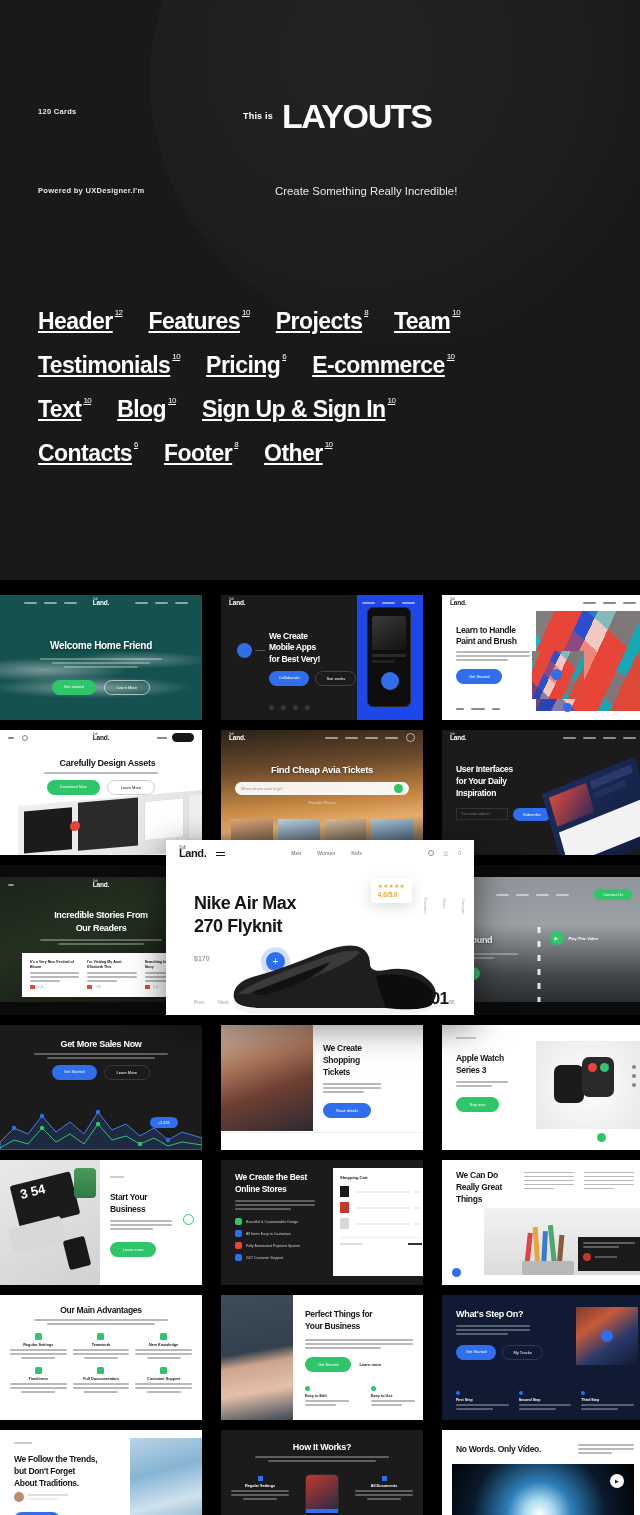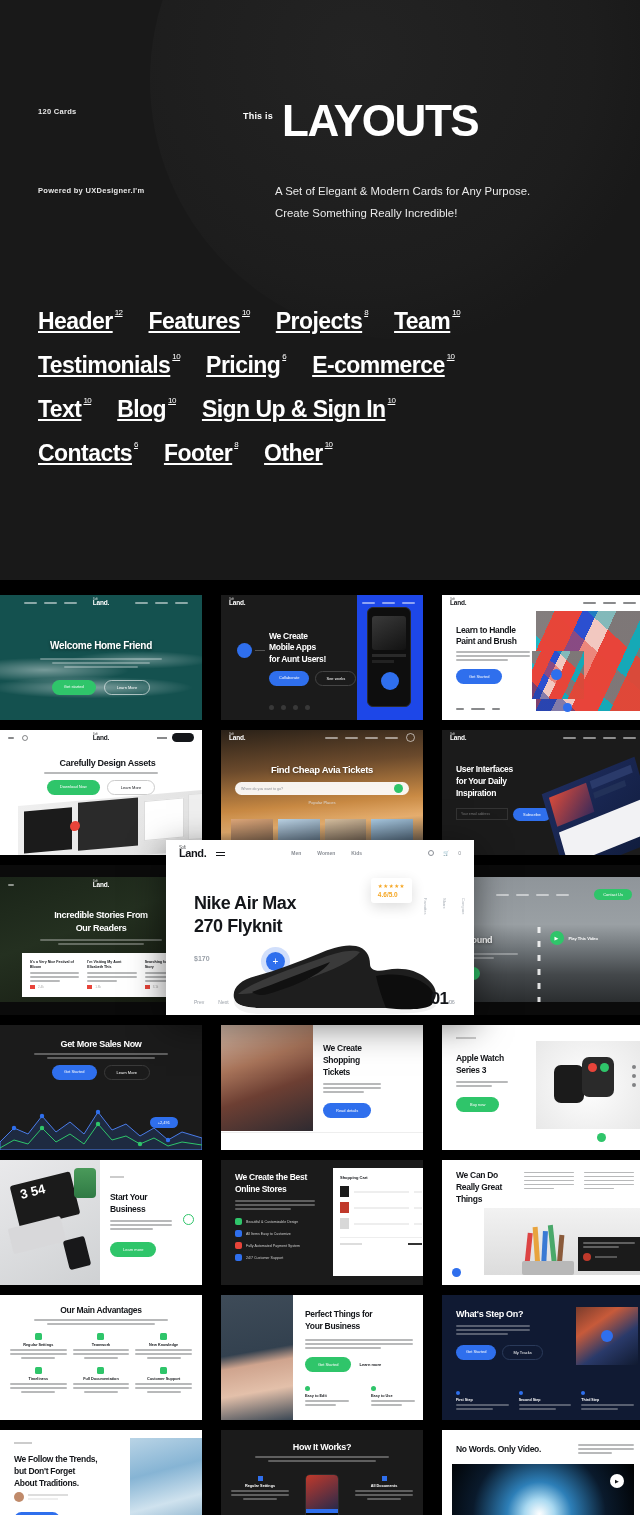--- a/index.html
+++ b/index.html
@@ -16,21 +16,21 @@
     position: absolute; left: 150px; top: -180px;
     width: 520px; height: 520px; border-radius: 50%;
     background: radial-gradient(circle at 40% 45%, #232323 0%, #1d1d1d 55%, #191919 72%);
   }
 
   .meta-cards { position: absolute; left: 38px; top: 107px; font-size: 7.5px; font-weight: 700; letter-spacing: .3px; color: #e8e8e8; }
   .meta-powered { position: absolute; left: 38px; top: 186px; font-size: 7.5px; font-weight: 700; letter-spacing: .3px; color: #e8e8e8; }
 
   .title-row { position: absolute; left: 243px; top: 100px; display: flex; align-items: flex-start; }
   .this-is { font-size: 9px; font-weight: 700; letter-spacing: .2px; margin-top: 11px; margin-right: 9px; color: #fff; }
-  .big-title { font-size: 44px; font-weight: 700; letter-spacing: -1.4px; line-height: .95; color: #fff; }
+  .big-title { font-size: 34px; font-weight: 700; letter-spacing: -1.4px; line-height: .95; color: #fff; }
 
   .subtitle { position: absolute; left: 275px; top: 180px; font-size: 11.4px; line-height: 1.95; color: #e9e9e9; font-weight: 400; }
 
   
   .cats { position: absolute; left: 38px; top: 308px; width: 600px; }
   .cat-row { display: flex; align-items: flex-start; margin-bottom: 17px; text-decoration: underline; }
   .cat { display: flex; align-items: flex-start; font-size: 23px; font-weight: 700; letter-spacing: -.55px; color: #fff; white-space: nowrap; }
   .cat-sup { font-size: 8px; font-weight: 400; line-height: 1; margin-left: 2px; margin-top: 1px; color: #fff; }
   .cat + .cat { margin-left: 26px; }
 
@@ -124,21 +124,20 @@
 
   <div class="meta-cards">120 Cards</div>
   <div class="meta-powered">Powered by UXDesigner.I'm</div>
 
   <div class="title-row">
     <span class="this-is">This is</span>
     <span class="big-title">LAYOUTS</span>
   </div>
 
   <div class="subtitle">
-    <div>A Set of Elegant &amp; Modern Cards for Any Purpose.</div>
     <div>Create Something Really Incredible!</div>
   </div>
 
   <div class="cats">
     <div class="cat-row">
       <span class="cat">
           <span>Header</span>
           <sup class="cat-sup">12</sup>
         </span>
       <span class="cat">
@@ -237,21 +236,21 @@
             <i></i>
             <i></i>
             <i></i>
           </div>
       </div>
       <div style="position:absolute;left:16px;top:48px;width:15px;height:15px;border-radius:50%;background:#2f6fed"></div>
       <div style="position:absolute;left:34px;top:55px;width:10px;height:1px;background:#555"></div>
       <div class="ttl" style="position:absolute;left:48px;top:36px;font-size:8.5px;line-height:1.35;color:#fff">
         <div>We Create</div>
         <div>Mobile Apps</div>
-        <div>for Aunt Users!</div>
+        <div>for Best Very!</div>
       </div>
       <div style="position:absolute;left:48px;top:76px;display:flex;gap:6px">
         <span class="btn accent-blue" style="padding:4px 10px">Collaborate</span>
         <span class="btn" style="padding:4px 10px;border:1px solid #444">See works</span>
       </div>
       <div style="position:absolute;right:12px;top:12px;width:44px;height:100px;border-radius:6px;background:#0e0e0e;border:1px solid #2a2a2a">
         <div style="position:absolute;left:4px;right:4px;top:8px;height:34px;border-radius:3px;background:linear-gradient(150deg,#3a3a3a,#121212)"></div>
         <div style="position:absolute;left:4px;right:4px;top:46px;height:3px;background:#2a2a2a"></div>
         <div style="position:absolute;left:4px;right:16px;top:52px;height:3px;background:#222"></div>
         <div style="position:absolute;left:13px;top:64px;width:18px;height:18px;border-radius:50%;background:#2f6fed"></div>

